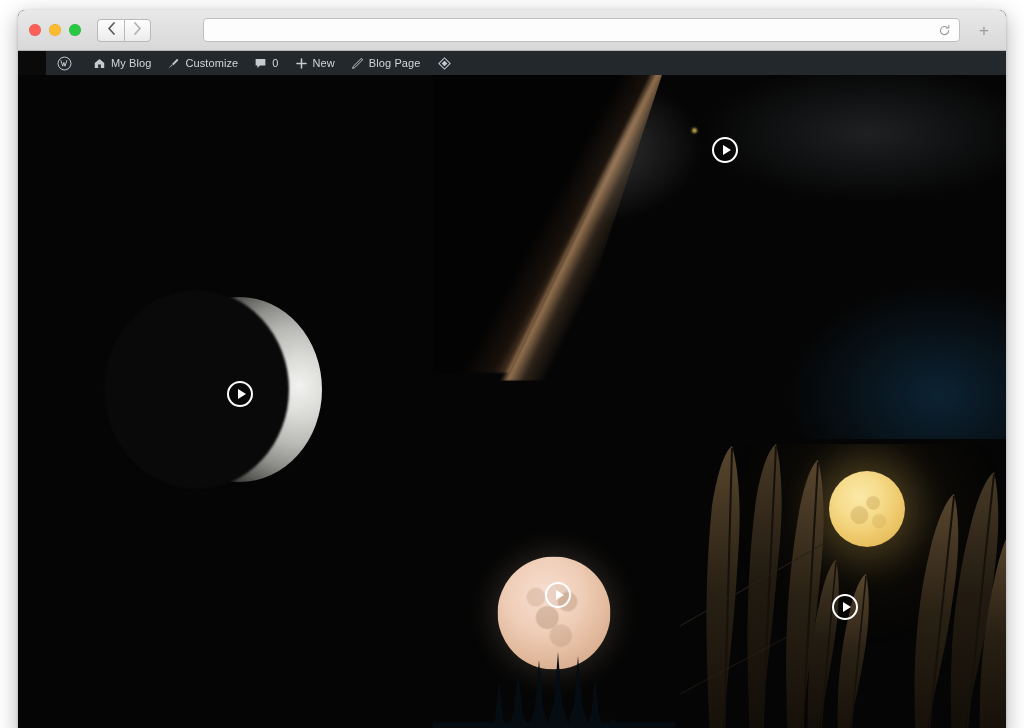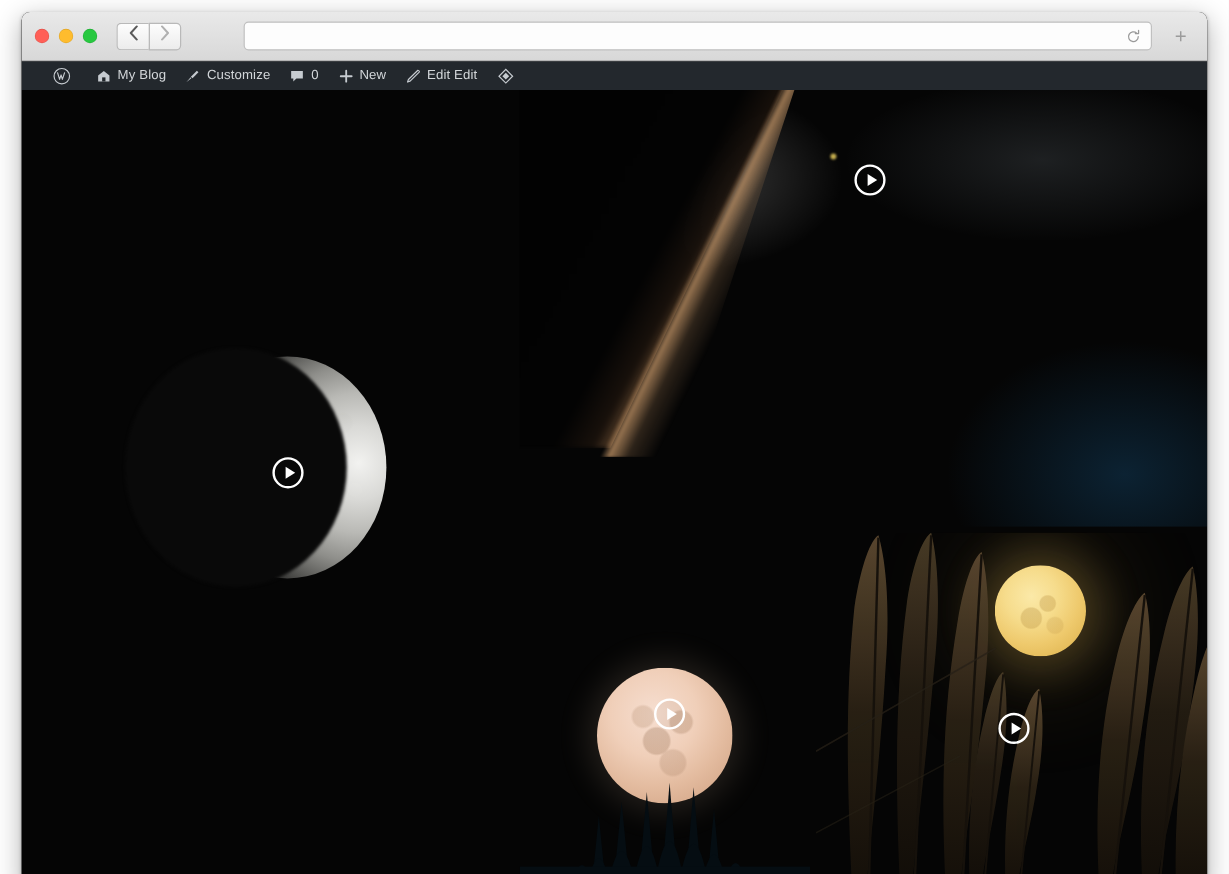--- a/index.html
+++ b/index.html
@@ -74,22 +74,23 @@
   }
 
   
   #wp-admin-bar {
     height: 24px;
     background: #23282d;
     display: flex;
     align-items: center;
     color: #cfd3d6;
     font-size: 11px;
-    padding-left: 18px;
+    padding-left: 3px;
     user-select: none;
+    margin-left: 28px;
   }
   .ab-item {
     display: flex; align-items: center; gap: 5px;
     height: 24px; padding: 0 8px;
     color: #d2d6d9; white-space: nowrap;
   }
   .ab-item .ab-label { line-height: 1; letter-spacing: .1px; }
   .ab-ico { display: flex; align-items: center; justify-content: center; color: #c6cbd0; }
 
   
@@ -304,21 +305,21 @@
       </span>
       <span class="ab-label">New</span>
     </div>
 
     <div class="ab-item">
       <span class="ab-ico">
         <svg width="13" height="13" viewBox="0 0 16 16" aria-hidden="true">
           <path d="M12.6 1.9 a1.9 1.9 0 0 1 1.6 1.6 L4.6 13.1 L2.0 14.0 L2.9 11.4 Z" fill="none" stroke="#c6cbd0" stroke-width="1.2" stroke-linejoin="round"></path>
         </svg>
       </span>
-      <span class="ab-label">Edit Edit</span>
+      <span class="ab-label">Blog Page</span>
     </div>
 
     <div class="ab-item">
       <span class="ab-ico">
         <svg width="15" height="15" viewBox="0 0 18 18" aria-hidden="true">
           <rect x="4.2" y="4.2" width="9.6" height="9.6" transform="rotate(45 9 9)" fill="none" stroke="#c6cbd0" stroke-width="1.2"></rect>
           <rect x="6.6" y="6.6" width="4.8" height="4.8" transform="rotate(45 9 9)" fill="#c6cbd0"></rect>
         </svg>
       </span>
       <span class="ab-label"></span>

